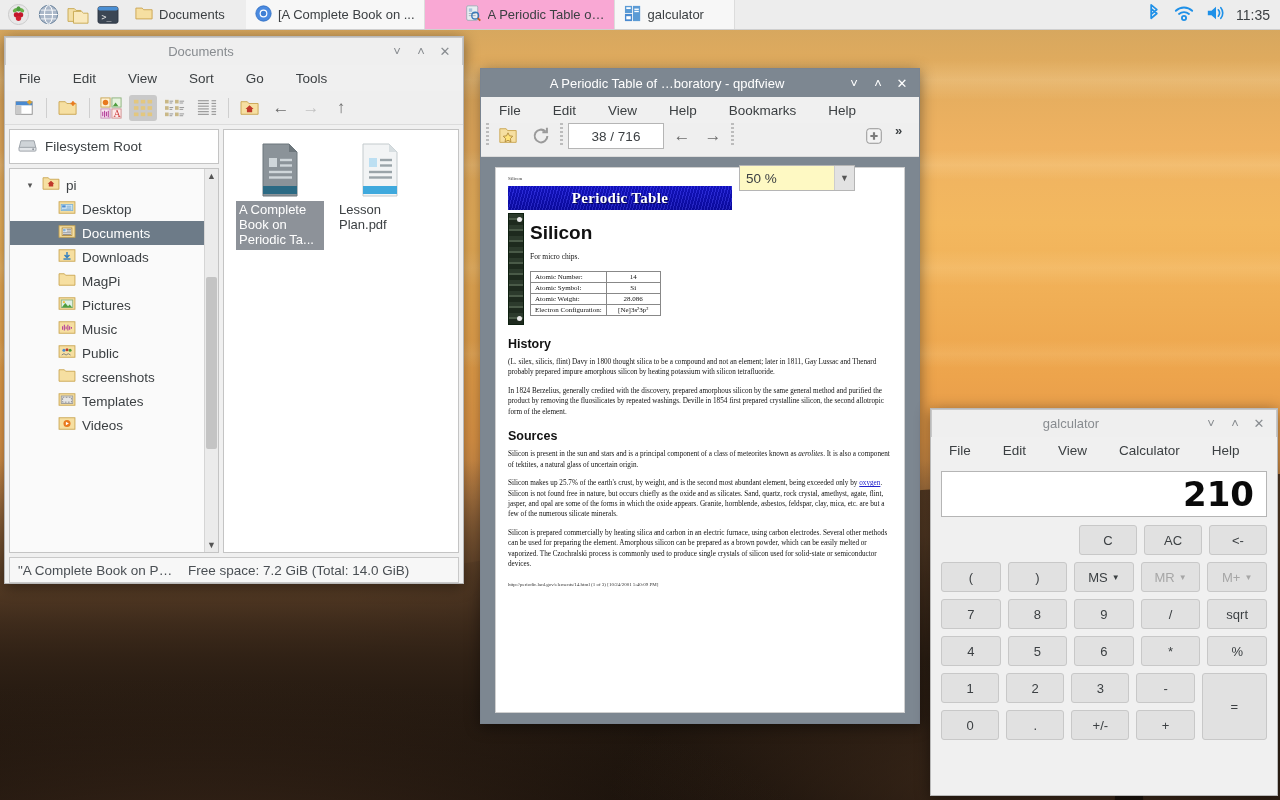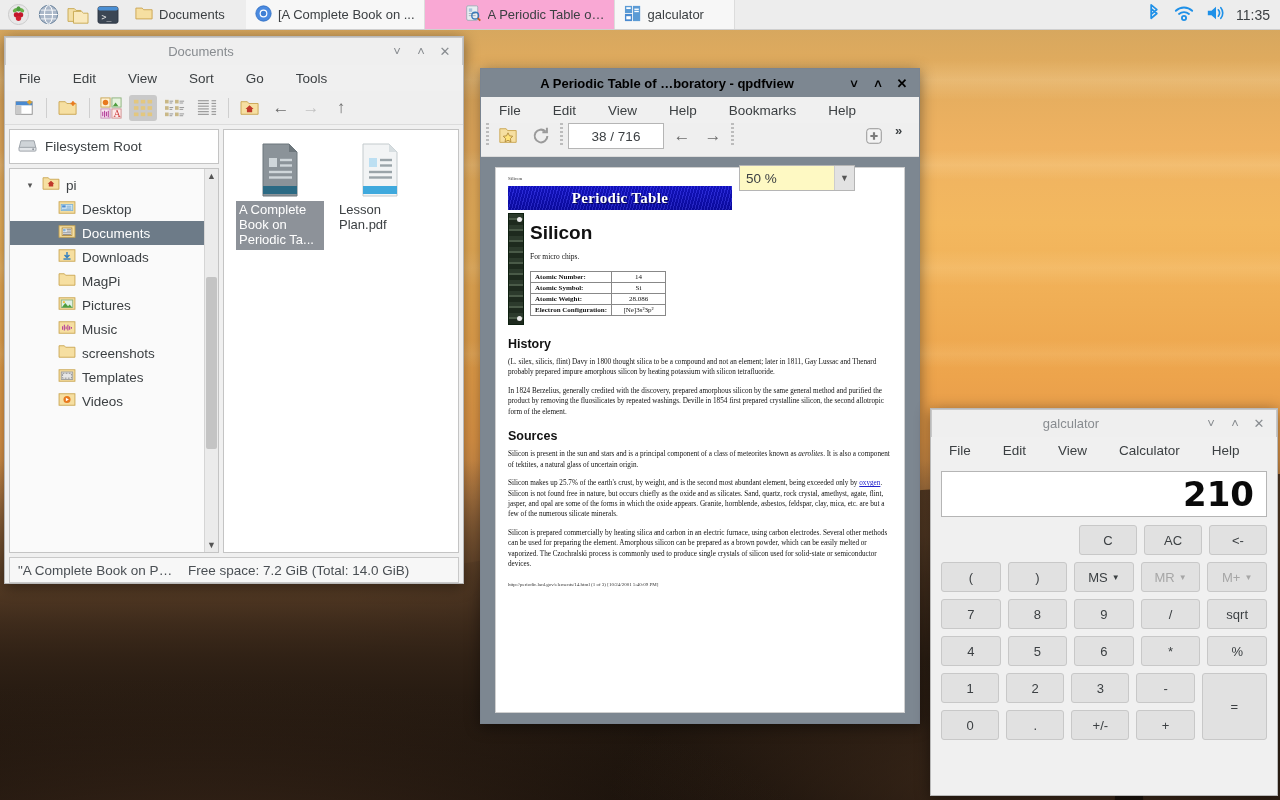--- a/index.html
+++ b/index.html
@@ -87,21 +87,21 @@
   
   .win{ position:absolute; box-shadow:0 3px 14px rgba(0,0,0,.45); z-index:20; }
   .win-titlebar{
     height:28px; display:flex; align-items:center; position:relative;
     padding:0 6px; font-size:13px;
   }
   .win-titlebar .title{ flex:1; text-align:center; overflow:hidden; white-space:nowrap; text-overflow:ellipsis; }
   .win-btns{ display:flex; align-items:center; gap:10px; padding-right:4px; }
   .win-btn{ width:14px; height:14px; display:flex; align-items:center; justify-content:center; cursor:pointer; font-size:13px; line-height:1; }
   .tb-inactive{ background:#efefef; color:#888c90; border:1px solid #c8c8c8; border-bottom:none; }
-  .tb-active{ background:#7d8791; color:#000000;font-weight:bold; }
+  .tb-active{ background:#7d8791; color:#ffffff; }
 
   .menubar{ display:flex; align-items:center; gap:12px; height:26px; padding:0 4px; font-size:13.5px; }
   .menubar .mi{ padding:3px 10px; cursor:pointer; color:#3c4043; border-radius:2px; }
 
   
   #filemanager{ left:4px; top:36px; width:460px; height:548px; background:#f0f0f0; border:1px solid #b9b9b9; }
   #fm-menubar{ background:#f0f0f0; }
   #fm-toolbar{
     height:34px; display:flex; align-items:center; gap:4px; padding:0 6px;
     background:#efefef; border-bottom:1px solid #dcdcdc;
@@ -171,21 +171,21 @@
     border:1px solid #0d1f0f;
     position:relative;
   }
   .chipimg::before, .chipimg::after{ content:''; position:absolute; width:5px; height:5px; border-radius:50%; background:#e8e8e8; left:8px; }
   .chipimg::before{ top:3px; }
   .chipimg::after{ bottom:3px; }
   .el-name{ font-family:"Liberation Sans", sans-serif; font-weight:bold; font-size:19px; line-height:1; margin-top:10px; }
   .el-sub{ font-size:7.5px; margin-top:10px; }
   .el-table{ border-collapse:collapse; margin-top:10px; font-size:7px; }
   .el-table td{ border:1px solid #888; padding:1px 4px; }
-  .el-table td.k{ font-weight:bold; }
+  .el-table td.k{ font-weight:normal; }
   .el-table td.v{ text-align:center; min-width:54px; }
   .sec-h{ font-family:"Liberation Sans", sans-serif; font-weight:bold; font-size:12.5px; margin:12px 0 6px; }
   .para{ font-size:7.2px; line-height:1.45; margin-bottom:8px; text-align:left; }
   .para i{ font-style:italic; }
   .lnk{ color:#2020cc; text-decoration:underline; }
   .pg-foot{ font-size:5px; color:#333; margin-top:12px; }
 
   
   #calculator{ left:930px; top:408px; width:348px; height:388px; background:#f0f0f0; border:1px solid #b9b9b9; }
   #calc-display{
@@ -569,20 +569,32 @@
                     <line x1="9" y1="10.5" x2="9" y2="7.5"></line>
                     <line x1="11" y1="12" x2="11" y2="5.5"></line>
                     <line x1="13" y1="11" x2="13" y2="7"></line>
                     <line x1="15" y1="10" x2="15" y2="8"></line>
                   </g>
                 </svg>
             </span>
             <span>Music</span>
           </div>
 
+          <div class="tree-row" style="padding-left:48px">
+            <span>
+              <svg width="18" height="15" viewBox="0 0 20 17">
+                  <rect x="1" y="2" width="18" height="13" fill="#f6dfa1" stroke="#c9a44f"></rect>
+                  <circle cx="6.5" cy="7" r="1.7" fill="#4a8ad0"></circle>
+                  <circle cx="10" cy="6.5" r="1.7" fill="#c0392b"></circle>
+                  <circle cx="13.5" cy="7" r="1.7" fill="#4e9e3e"></circle>
+                  <path d="M4 12.5q2.5-3 5-0M9 12.5q2.5-3 5 0" stroke="#777" fill="none"></path>
+                </svg>
+            </span>
+            <span>Public</span>
+          </div>
 
           <div class="tree-row" style="padding-left:48px">
             <span>
               <svg width="18" height="15" viewBox="0 0 20 17">
                   <path d="M1 2h6l1.4 1.7H19V15H1z" fill="#f6dfa1" stroke="#c9a44f"></path>
                 </svg>
             </span>
             <span>screenshots</span>
           </div>
 

